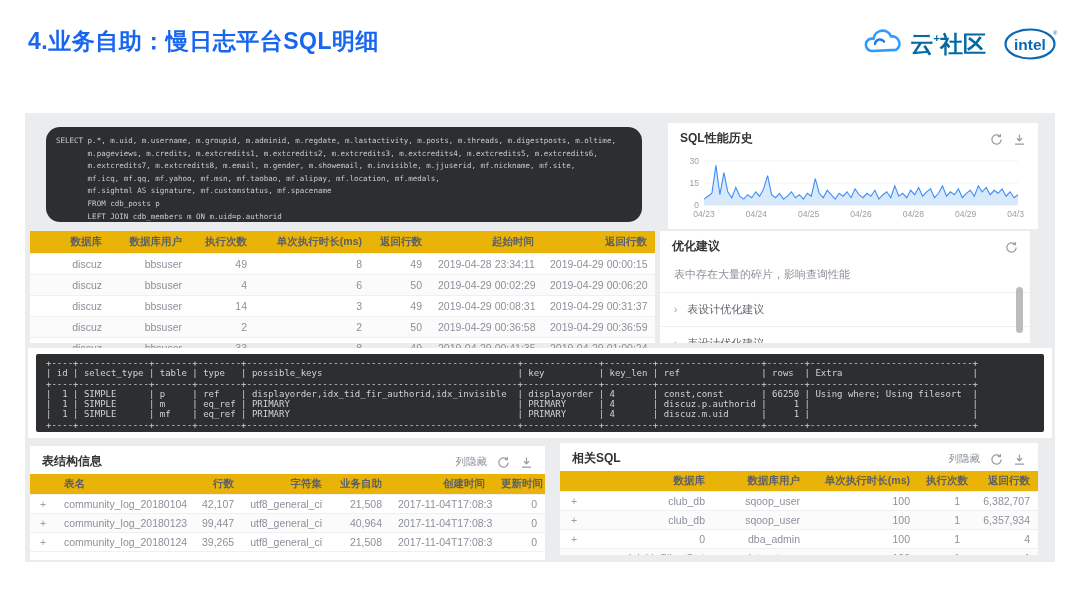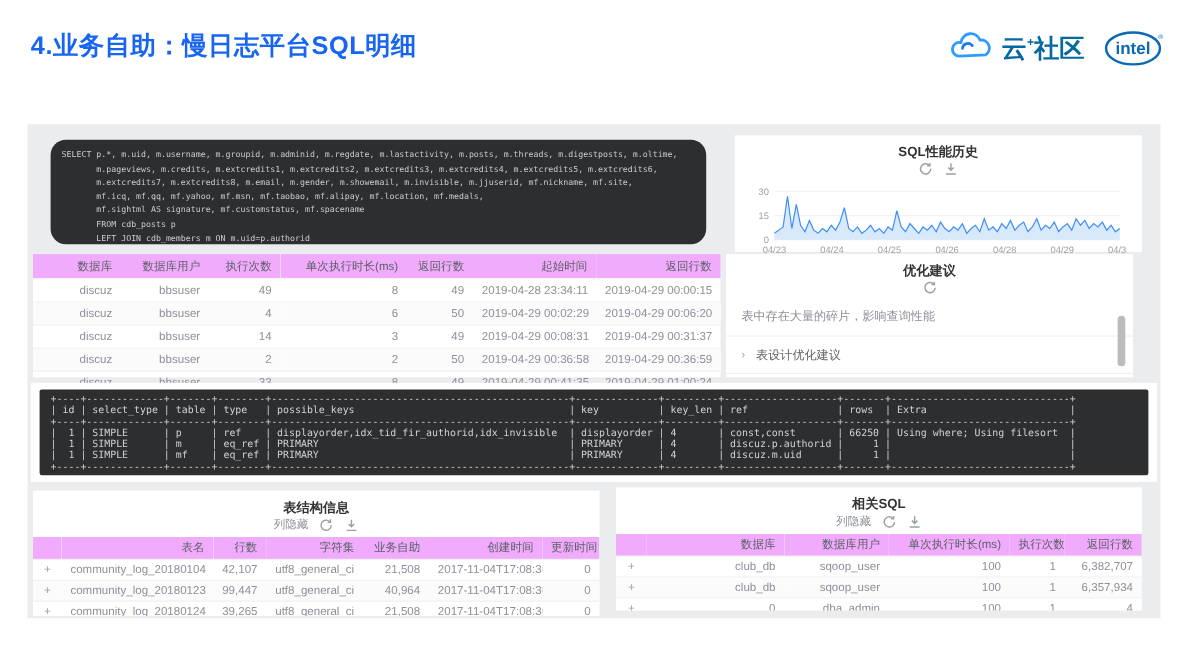--- a/index.html
+++ b/index.html
@@ -24,35 +24,35 @@
   .sql-block pre { font-family:"DejaVu Sans Mono", monospace; font-size:7.5px; line-height:12.6px;
                    color:#c9ccd1; padding:8px 10px; }
 
   .perf-card { left:668px; top:123px; width:370px; height:106px; }
   .suggest-card { left:660px; top:231px; width:370px; height:112px; overflow:hidden; }
   .exec-card { left:30px; top:231px; width:625px; height:112px; }
   .explain-card { left:28px; top:348px; width:1024px; height:90px; }
   .tinfo-card { left:30px; top:446px; width:515px; height:114px; overflow:hidden; }
   .rsql-card { left:560px; top:443px; width:478px; height:112px; overflow:hidden; }
 
-  .card-head { display:flex; justify-content:space-between; align-items:center; padding:7px 12px 4px 12px;flex-direction:column; }
+  .card-head { display:flex; justify-content:space-between; align-items:center; padding:7px 12px 4px 12px; }
   .card-title { font-size:12px; font-weight:bold; color:#333; }
   .controls { display:flex; align-items:center; gap:10px; }
   .ctl-label { font-size:10.5px; color:#8a8f99; cursor:pointer; }
   .icon-btn { width:13px; height:13px; display:inline-block; cursor:pointer; }
 
   .chart-box { padding:2px 12px 0 12px; }
 
   table { width:100%; border-collapse:collapse; font-size:10.5px; color:#8b909a; table-layout:fixed; }
-  th { background:#f0abfc; color:#5c6066; font-weight:normal; }
+  th { background:#eab308; color:#5c6066; font-weight:bold; }
   th, td { padding:3px 8px; text-align:right; border-bottom:1px solid #f0f0f0;
            white-space:nowrap; overflow:hidden; }
   tbody tr:nth-child(even) td { background:#fbfbfc; }
   td.expand { text-align:center; color:#9aa0a6; cursor:pointer; }
-  .tinfo-card th:nth-child(2), .tinfo-card td:nth-child(2) { text-align:right; }
+  .tinfo-card th:nth-child(2), .tinfo-card td:nth-child(2) { text-align:left; }
   .exec-card th, .exec-card td { padding:4px 8px; font-size:10.5px; }
 
   .explain-inner { margin:6px 8px; background:#2d2e30; border-radius:2px; height:78px; overflow:hidden; }
   .explain-inner pre { font-family:"DejaVu Sans Mono", monospace; font-size:9px; line-height:10.3px;
                        color:#cfd2d6; padding:4px 10px; }
 
   .suggest-note { padding:8px 14px 10px 14px; font-size:11px; color:#8b909a; }
   .suggest-item { display:flex; align-items:center; gap:10px; padding:9px 14px; border-top:1px solid #f0f0f0;
                   font-size:11px; color:#60646b; cursor:pointer; }
   .suggest-item .chev { color:#9aa0a6; font-size:10px; }

